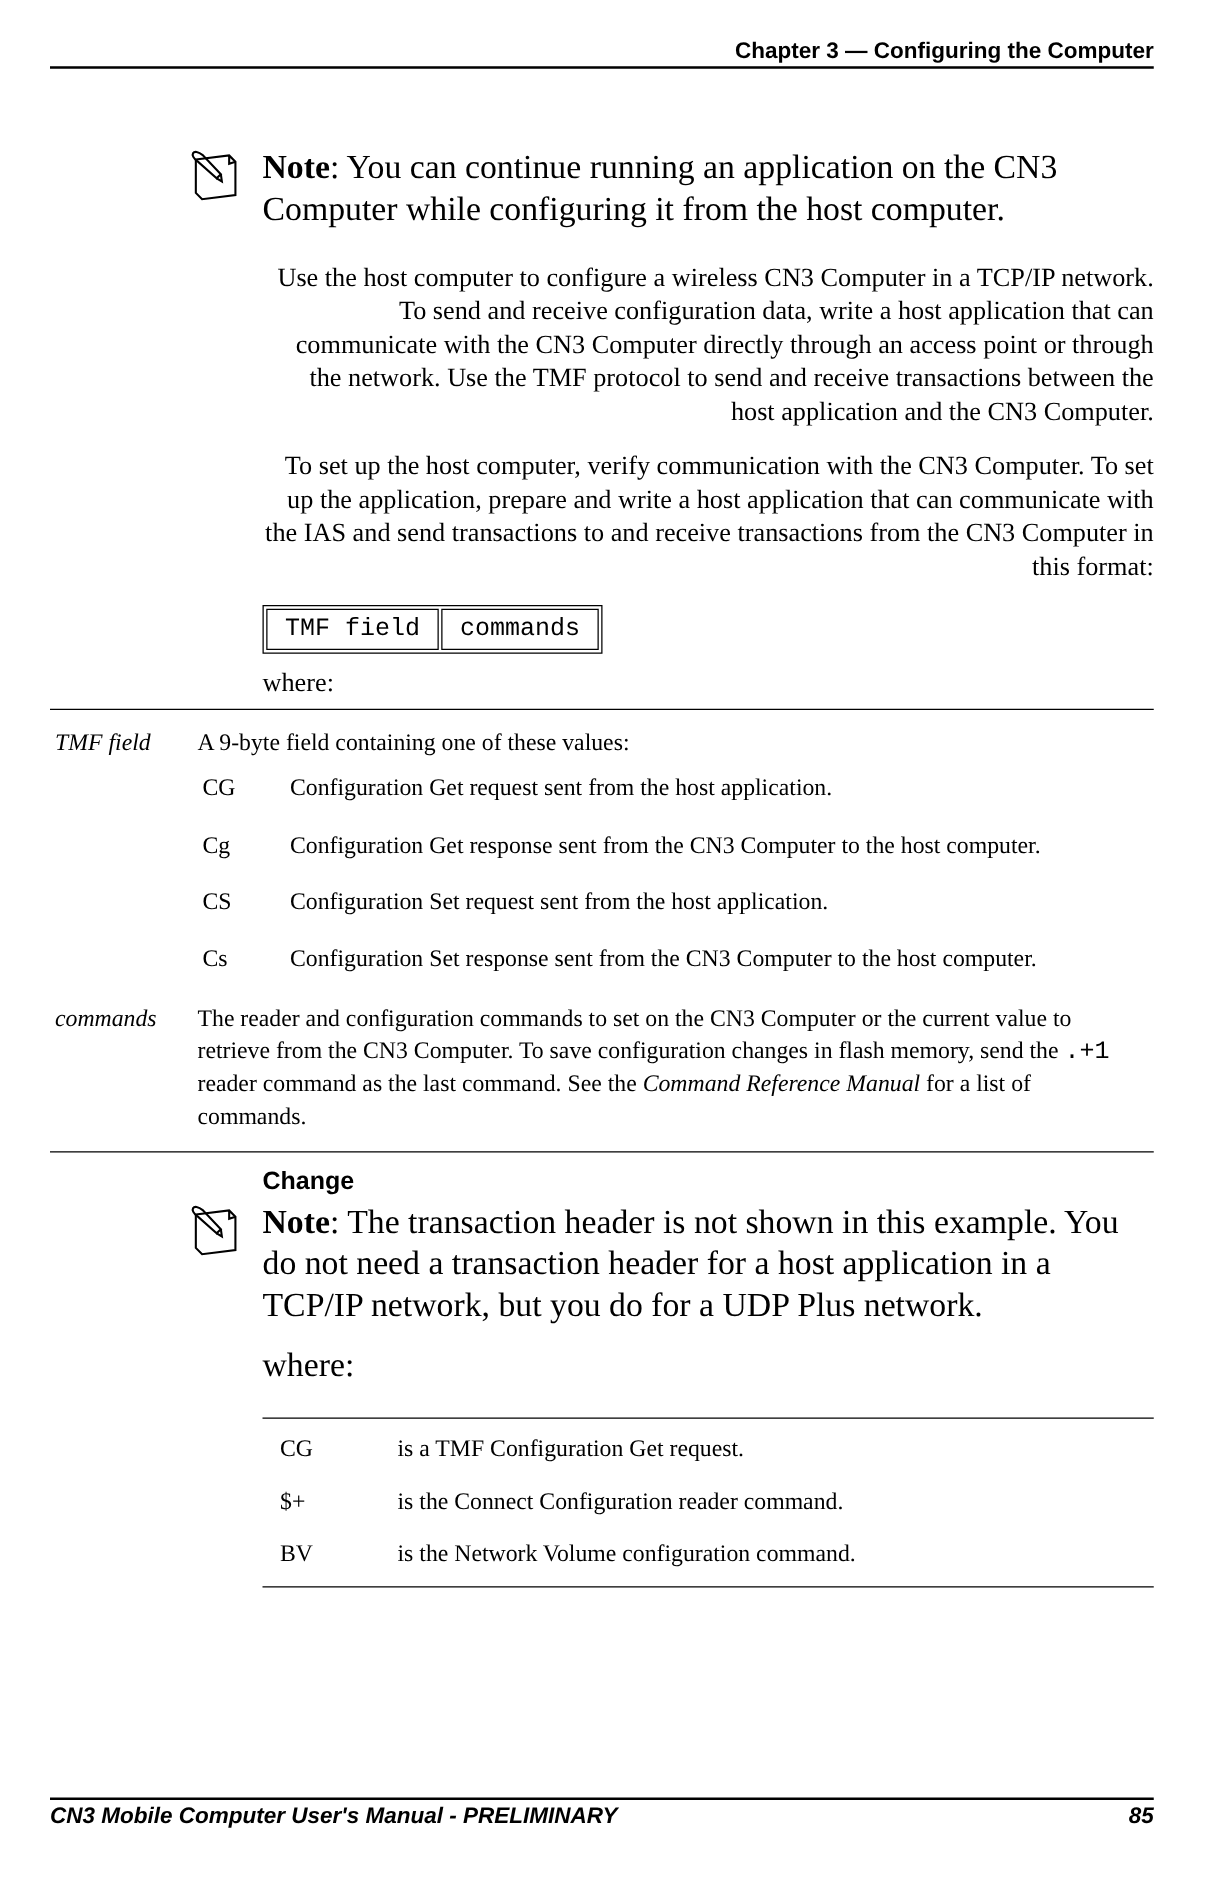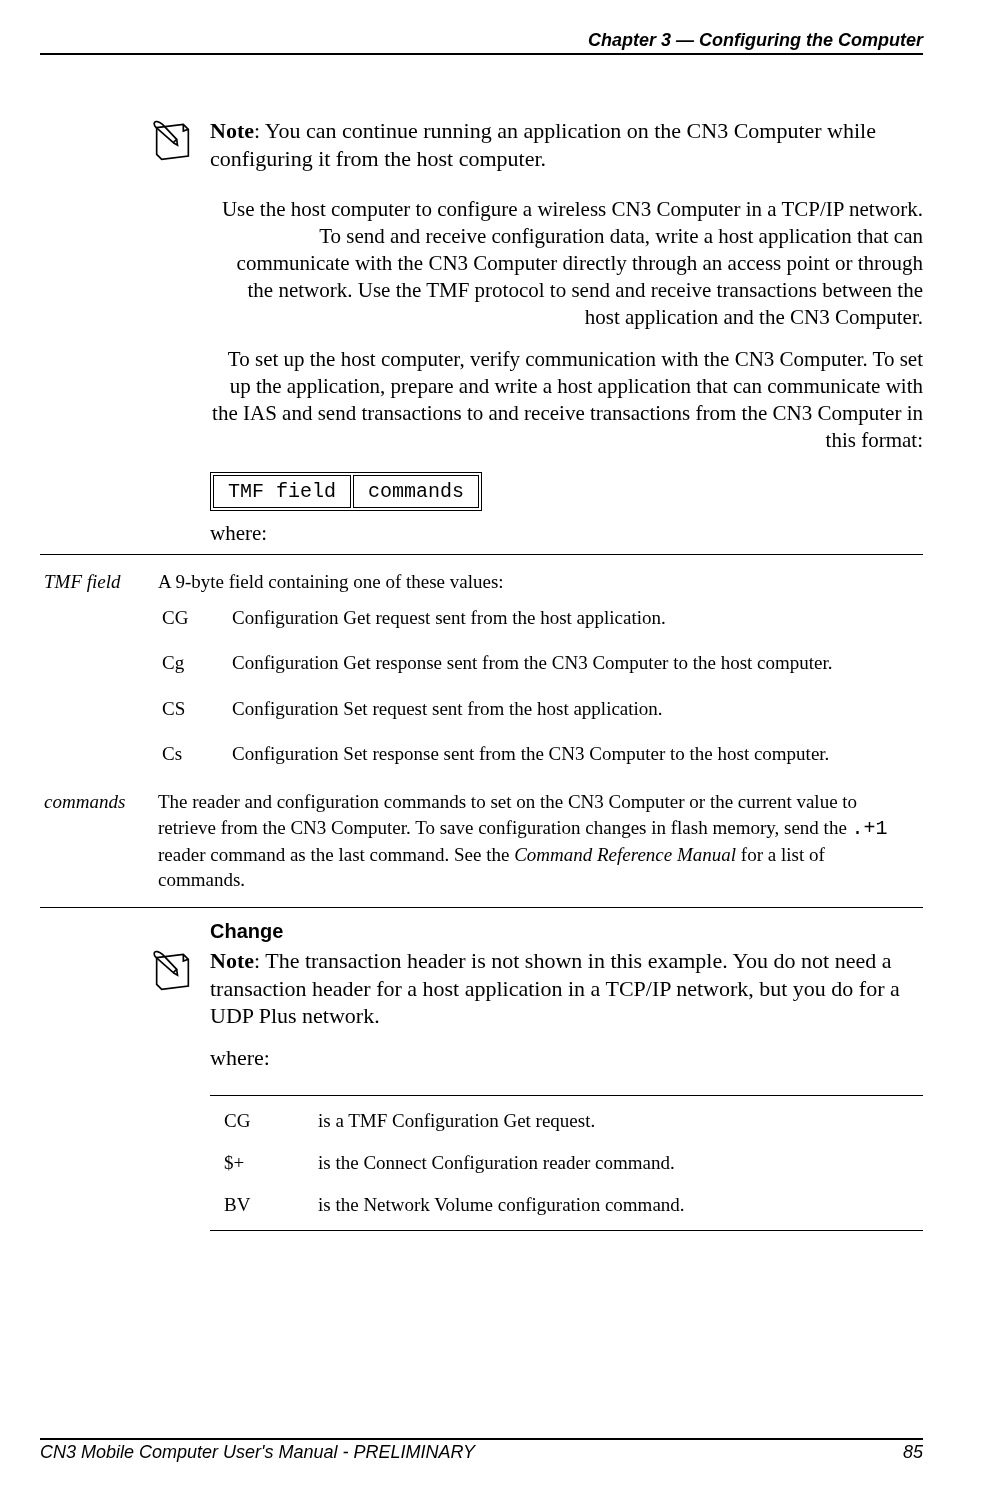--- a/index.html
+++ b/index.html
@@ -16,21 +16,20 @@
   .page {
     padding: 30px 60px 40px 40px;
     box-sizing: border-box;
     height: 100%;
     display: flex;
     flex-direction: column;
   }
   .header-line {
     font-family: "Segoe UI", Arial, sans-serif;
     font-weight: 700;
-    font-style: italic;
     font-size: 18px;
     text-align: right;
     border-bottom: 2px solid #000;
     padding-bottom: 2px;
     margin-bottom: 62px;
   }
   .content-block {
     margin-left: 170px;
   }
   .note-row {
@@ -40,21 +39,21 @@
     margin-bottom: 24px;
   }
   .note-icon {
     width: 50px;
     height: 44px;
     flex: 0 0 50px;
     margin-right: 10px;
     margin-top: 2px;
   }
   .note-text {
-    font-size: 22px;
+    font-size: 27px;
     line-height: 1.25;
   }
   .bold { font-weight: 700; }
   h2.section-title {
     font-family: "Segoe UI Semibold","Segoe UI",Arial,sans-serif;
     font-weight: 700;
     font-size: 24px;
     margin: 0 0 4px 0;
     letter-spacing: -0.3px;
   }
@@ -129,21 +128,21 @@
     vertical-align: top;
   }
   .small-defs td.c1 { width: 70px; }
   .footer {
     margin-top: auto;
     border-top: 2px solid #000;
     padding-top: 2px;
     display: flex;
     justify-content: space-between;
     font-family: "Segoe UI", Arial, sans-serif;
-    font-weight: 400;
+    font-weight: 700;
     font-style: italic;
     font-size: 18px;
   }
 </style>
 </head>
 <body>
 
 <div class="page">
   <div class="header-line">Chapter 3 —  Configuring the Computer</div>
 

